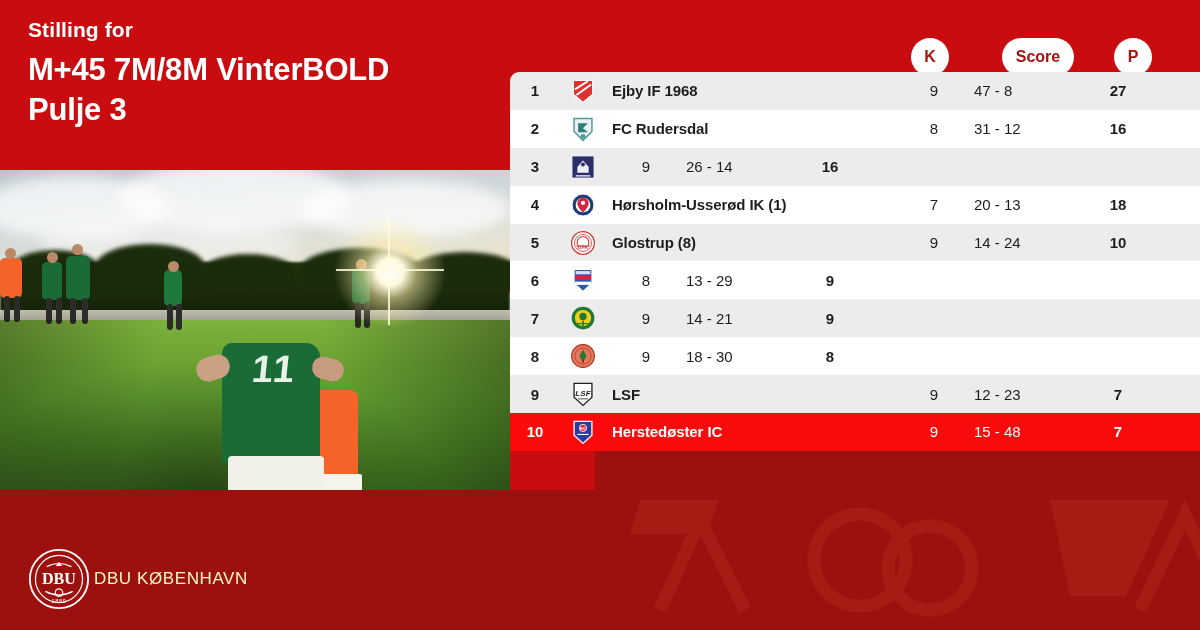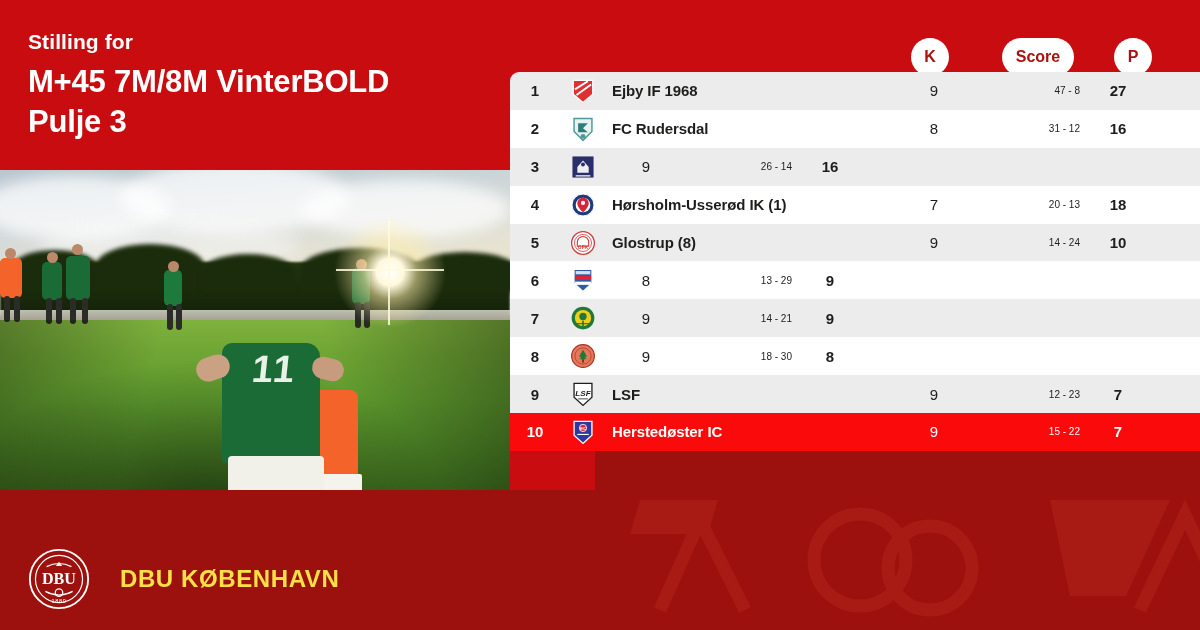--- a/index.html
+++ b/index.html
@@ -23,21 +23,21 @@
   .band-right{
     position:absolute;left:595px;top:451px;width:605px;height:180px;
     background:#9C110D;overflow:hidden;
   }
   .wm2{position:absolute;left:-595px;top:39px;width:1200px;height:200px;opacity:.5;}
 
   
   .header{position:absolute;left:28px;top:18px;width:470px;}
   .kicker{
     font-size:21px;font-weight:bold;color:#ffffff;letter-spacing:.1px;
-    line-height:1.1;margin:12px 0 9px 0;
+    line-height:1.1;margin:0 0 9px 0;
   }
   .title{
     font-size:31px;font-weight:bold;color:#ffffff;line-height:1.28;
     letter-spacing:-.2px;margin:0;
   }
 
   
   .photo{
     position:absolute;left:0;top:170px;width:510px;height:320px;
     overflow:hidden;background:#2d4a14;
@@ -118,29 +118,29 @@
     display:flex;align-items:center;height:37.9px;position:relative;
     font-size:15px;color:#1d1d1b;
   }
   .row.odd{background:#ECECEC;}
   .row.even{background:#FFFFFF;}
   .row.hl{background:#FA0A0A;color:#ffffff;}
   .c-pos{width:50px;text-align:center;font-weight:bold;font-size:15px;flex:0 0 50px;}
   .c-badge{width:46px;flex:0 0 46px;display:flex;align-items:center;justify-content:center;}
   .c-team{flex:1 1 auto;font-weight:bold;font-size:15px;padding-left:6px;letter-spacing:-.1px;}
   .c-k{width:80px;flex:0 0 80px;text-align:center;font-size:15px;}
-  .c-score{width:106px;flex:0 0 106px;text-align:right;font-size:10px;}
+  .c-score{width:106px;flex:0 0 106px;text-align:left;font-size:15px;}
   .c-p{width:76px;flex:0 0 76px;text-align:center;font-weight:bold;font-size:15px;}
   .c-tail{width:44px;flex:0 0 44px;}
   .badge{width:26px;height:26px;display:block;}
 
   
-  .footer{position:absolute;left:28px;top:548px;display:flex;align-items:center;gap:30px;}
+  .footer{position:absolute;left:28px;top:548px;display:flex;align-items:center;gap:4px;}
   .dbu-mark{width:62px;height:62px;}
-  .dbu-text{color:#fde047;font-size:24px;font-weight:bold;letter-spacing:.6px;}
+  .dbu-text{color:#fef9c3;font-size:17px;font-weight:normal;letter-spacing:.6px;}
 </style>
 </head>
 <body>
 
 <div class="canvas">
 
   <div class="lower-band">
     <svg class="watermark" viewBox="0 0 1200 200" preserveAspectRatio="none">
       <g fill="none" stroke="#B5231B" stroke-width="13">
         <path d="M660 120 L700 30 L745 120"></path>
@@ -395,21 +395,21 @@
         <div class="c-badge">
           <svg class="badge" viewBox="0 0 32 32">
             <path d="M5 3h22v17l-11 10L5 20z" fill="#2B3A9E" stroke="#fff" stroke-width="1.6"></path>
             <circle cx="16" cy="11" r="4.5" fill="#D6243A" stroke="#fff" stroke-width="1"></circle>
             <text x="16" y="13" font-family="Liberation Sans, sans-serif" font-size="4.5" font-weight="bold" fill="#fff" text-anchor="middle">HIC</text>
             <path d="M9 19h14" stroke="#fff" stroke-width="1.4"></path>
           </svg>
         </div>
         <div class="c-team">Herstedøster IC</div>
         <div class="c-k">9</div>
-        <div class="c-score">15 - 22</div>
+        <div class="c-score">15 - 48</div>
         <div class="c-p">7</div>
         <div class="c-tail"></div>
       </div>
     </div>
 
   <div class="footer">
     <svg class="dbu-mark" viewBox="0 0 100 100">
       <circle cx="50" cy="50" r="47" fill="none" stroke="#ffffff" stroke-width="3"></circle>
       <circle cx="50" cy="50" r="38" fill="none" stroke="#ffffff" stroke-width="2"></circle>
       <path d="M50 22 l5 7 h-10 z" fill="#ffffff"></path>

